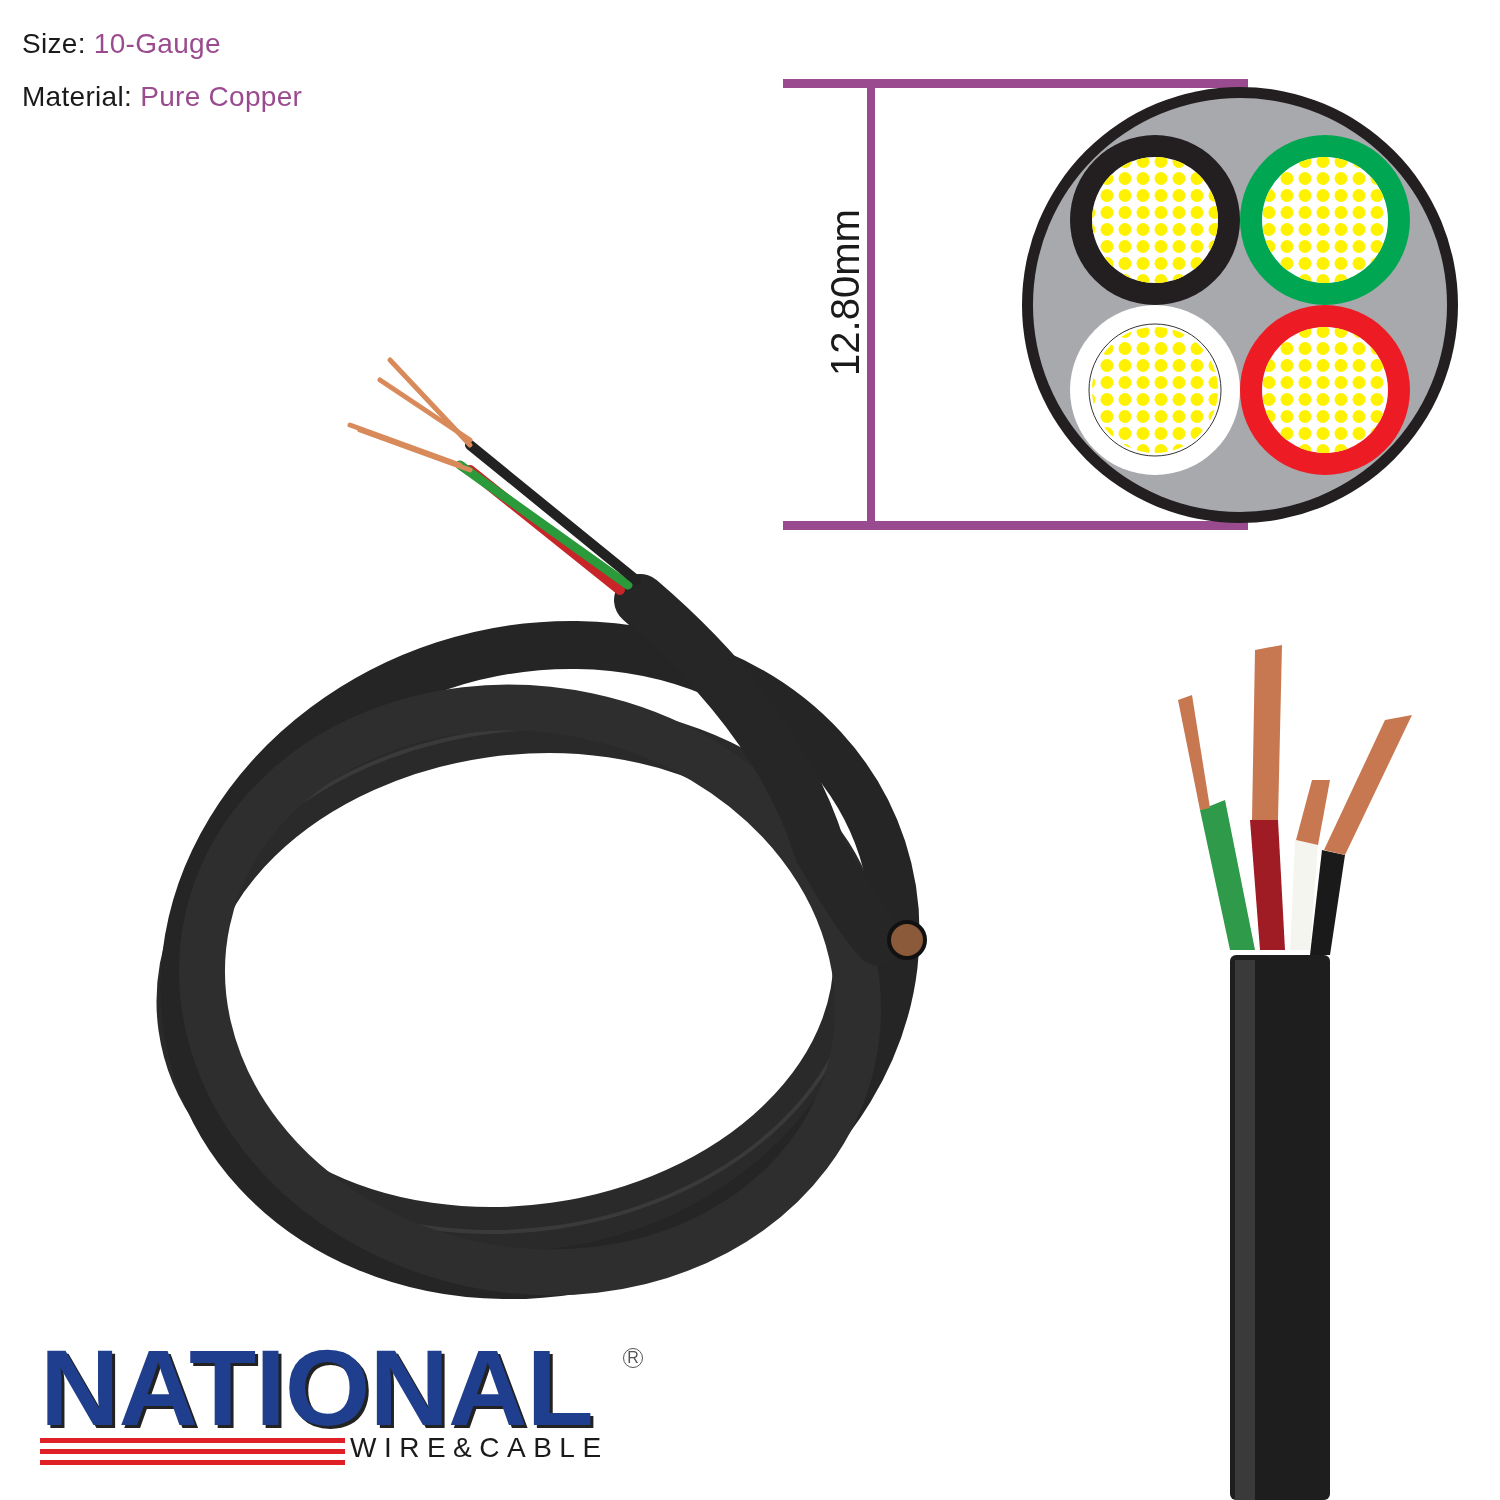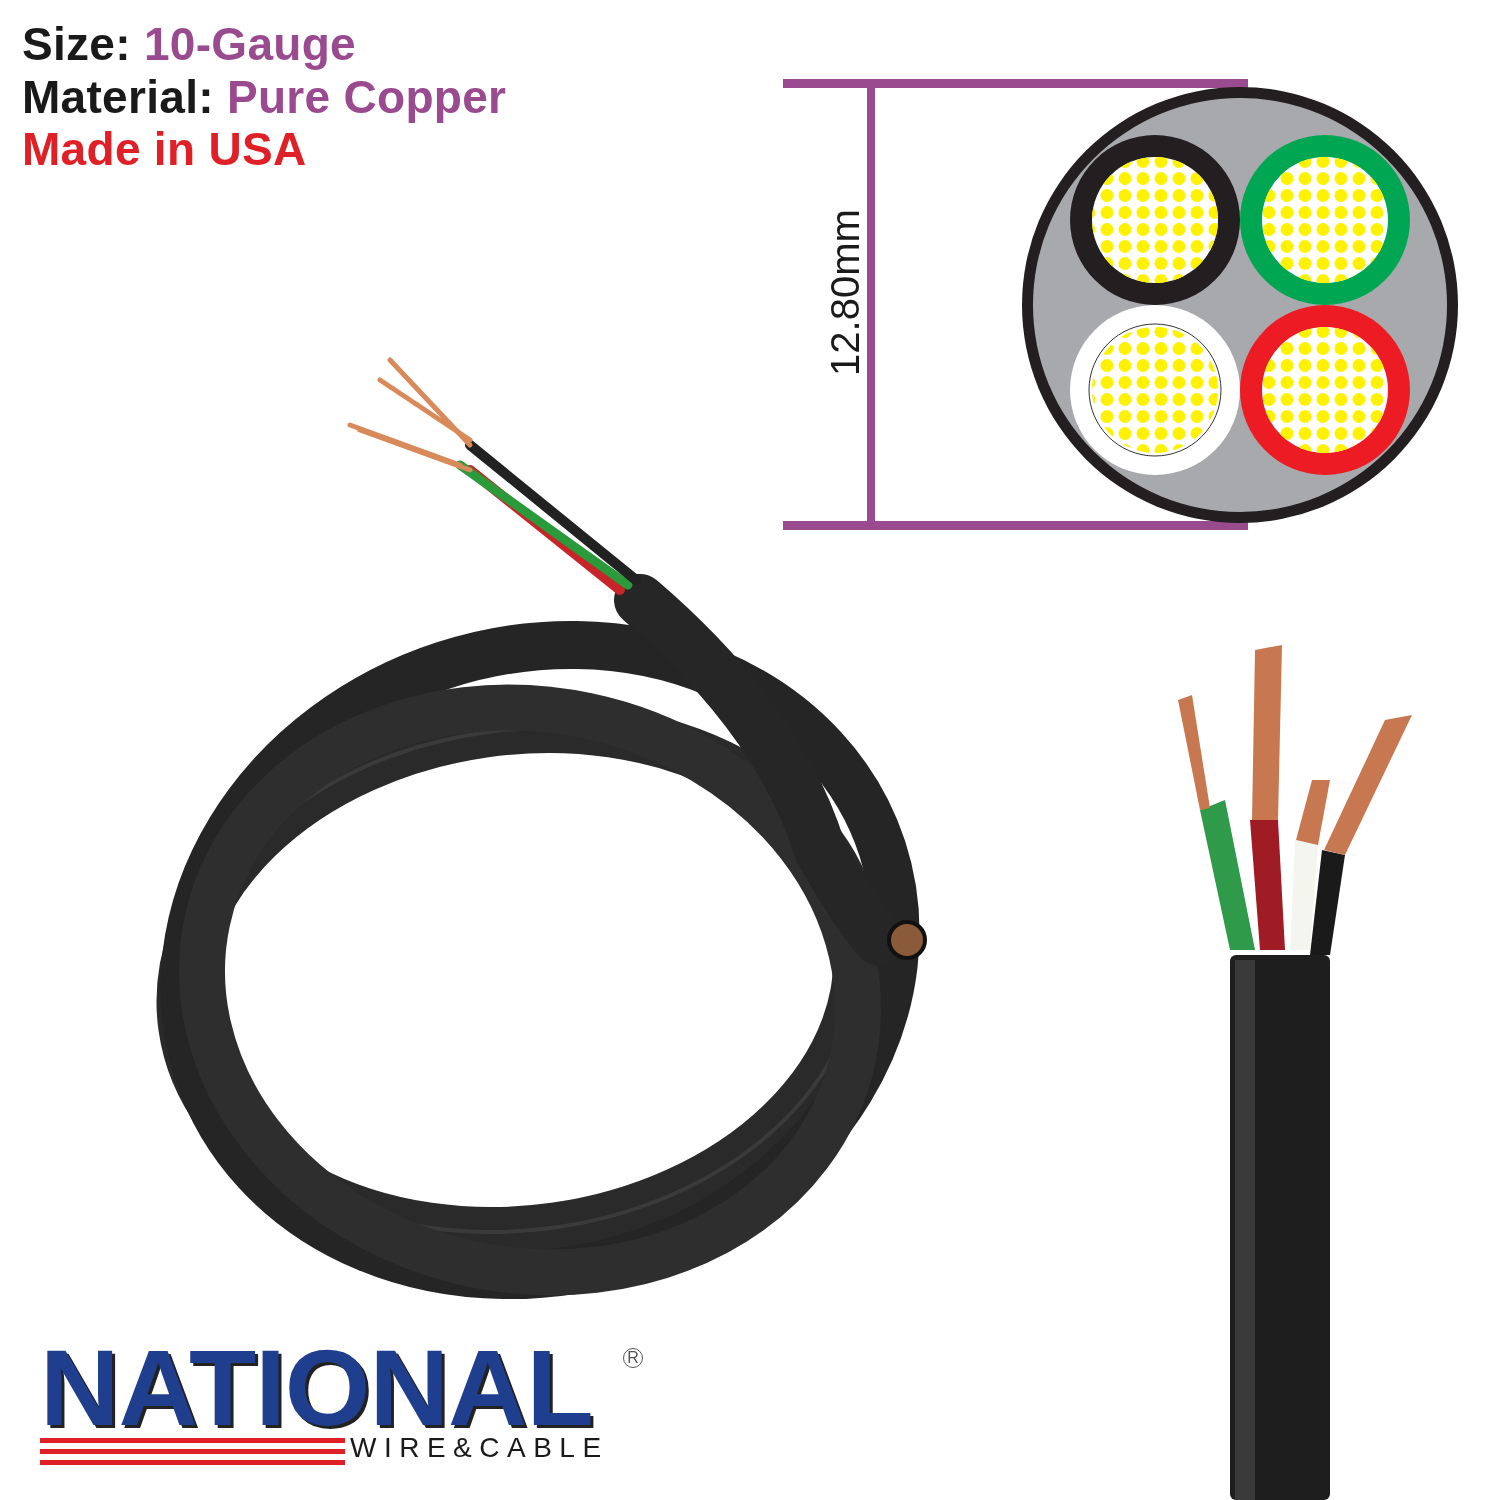--- a/index.html
+++ b/index.html
@@ -1,37 +1,36 @@
 <!DOCTYPE html>
 <html><head>
 <meta charset="utf-8">
 <style>
   html,body{margin:0;padding:0;background:#fff;}
   body{width:1500px;height:1500px;position:relative;overflow:hidden;font-family:"Liberation Sans",sans-serif;}
   .specs{position:absolute;left:22px;top:18px;}
-  .spec-line{font-size:46px;line-height:52.5px;font-weight:700;color:#1a1a1a;white-space:nowrap;letter-spacing:0.3px;}
+  .spec-line{font-size:28px;line-height:52.5px;font-weight:400;color:#1a1a1a;white-space:nowrap;letter-spacing:0.3px;}
   .spec-label{color:#1a1a1a;}
   .spec-value{color:#9a4a8e;}
   .spec-highlight{color:#e02027;}
   svg{position:absolute;left:0;top:0;}
   .logo{position:absolute;left:40px;top:1338px;width:600px;height:135px;}
   .logo-word{position:absolute;left:0;top:0;font-family:"Liberation Sans",sans-serif;font-weight:700;font-size:108px;color:#1f3f8e;letter-spacing:-1px;line-height:100px;transform:scaleX(1.02);transform-origin:left top;text-shadow:3px 3px 0 #222, -1px -1px 0 #fff;}
   .logo-reg{position:absolute;left:583px;top:10px;font-size:16px;color:#555;border:1px solid #555;border-radius:50%;width:18px;height:18px;text-align:center;line-height:18px;}
   .logo-stripes{position:absolute;left:0;top:100px;width:305px;}
   .logo-stripes div{height:5px;background:#e02027;margin-bottom:6px;}
   .logo-sub{position:absolute;left:310px;top:94px;font-size:28px;letter-spacing:7.5px;color:#1a1a1a;font-weight:400;}
   .dim-label{position:absolute;left:800px;top:290px;transform:rotate(-90deg);transform-origin:center;font-size:40px;color:#1a1a1a;width:200px;text-align:center;}
 </style>
 </head>
 <body>
 
 <div class="specs">
   <div class="spec-line"><span class="spec-label">Size: </span><span class="spec-value">10-Gauge</span></div>
   <div class="spec-line"><span class="spec-label">Material: </span><span class="spec-value">Pure Copper</span></div>
-  <div class="spec-line spec-highlight">Made in USA</div>
 </div>
 
 <svg width="1500" height="1500">
   <defs>
     <pattern id="strands" x="0" y="0" width="18" height="17" patternUnits="userSpaceOnUse">
       <circle cx="9" cy="8.5" r="6.5" fill="#fff200"></circle>
     </pattern>
   </defs>
   <g>
     <rect x="783" y="79" width="465" height="9" fill="#9a4a8e"></rect>

